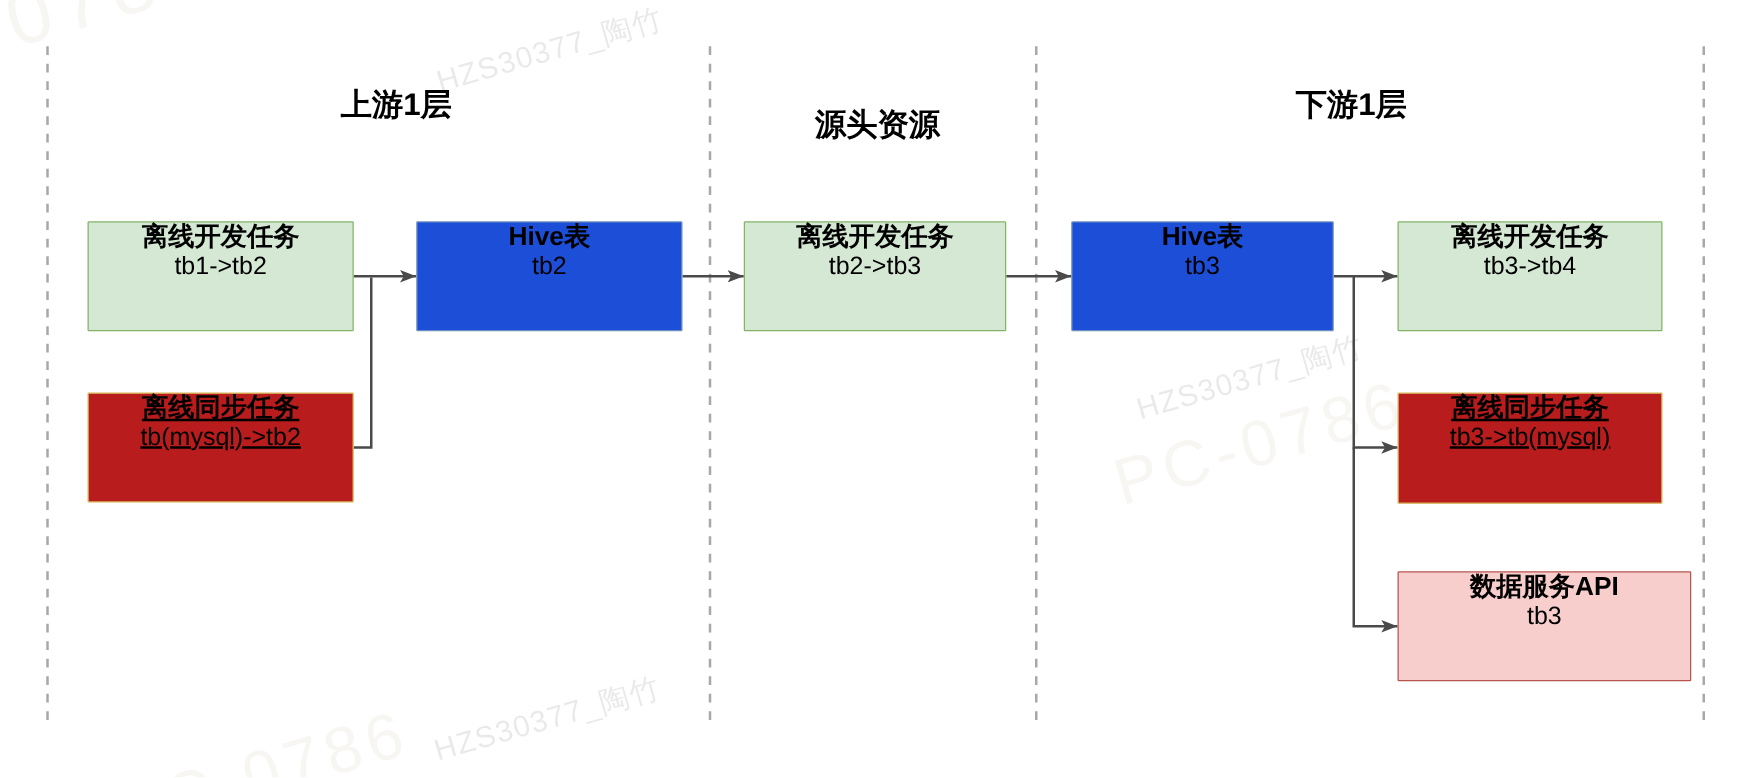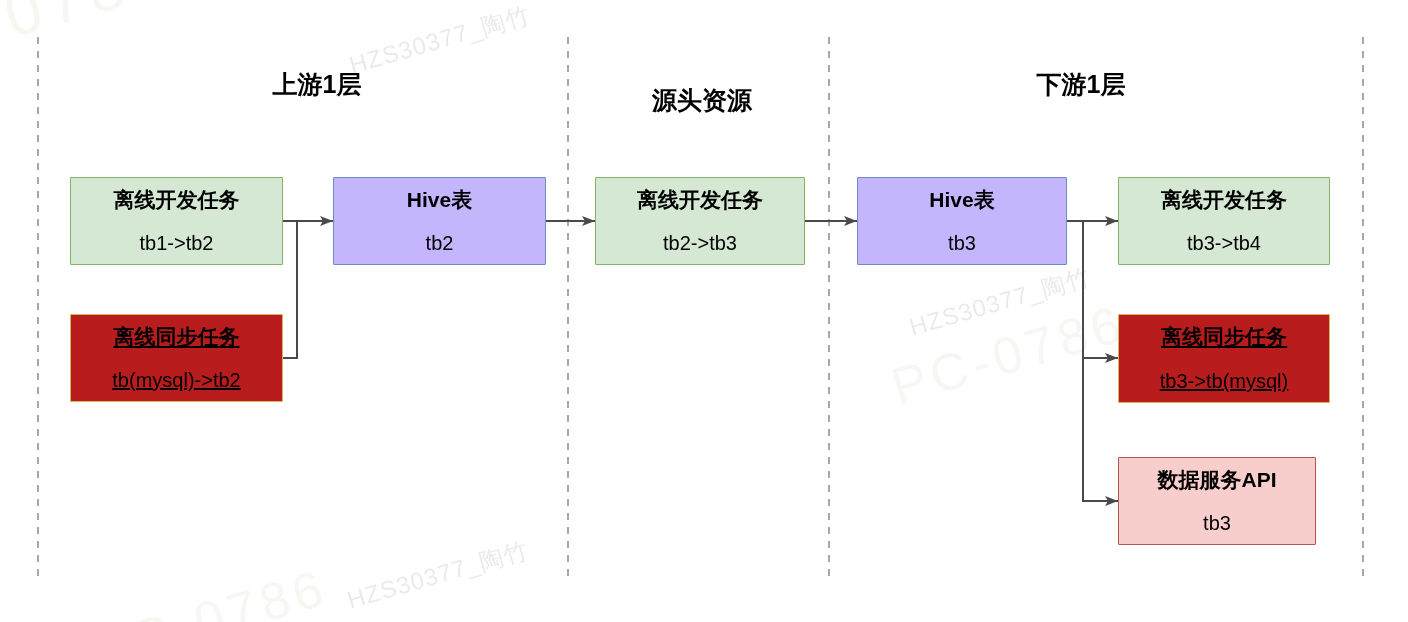--- a/index.html
+++ b/index.html
@@ -24,28 +24,27 @@
   }
 
   
   .node {
     position: absolute;
     box-sizing: border-box;
     border: 1.5px solid #000;
     border-radius: 1px;
     display: flex;
     flex-direction: column;
-    justify-content: space-between;
     align-items: center;
-    padding: 10px 8px 9px 8px;
+    padding: 0 8px 9px 8px;
   }
   .node .node-title { font-size: 21px; font-weight: 700; line-height: 24px; white-space: nowrap; }
   .node .node-value { font-size: 20px; font-weight: 400; line-height: 23px; white-space: nowrap; }
   .node.green  { background: #d5e8d4; border-color: #82b366; }
-  .node.blue   { background: #c4b5fd; border-color: #6c8ebf; gap: 11px; }
+  .node.blue   { background: #1d4ed8; border-color: #6c8ebf; }
   .node.yellow { background: #b91c1c; border-color: #d6b656; text-decoration: underline; }
   .node.red    { background: #f8cecc; border-color: #b85450; }
 
   
   #wires { position: absolute; left: 0; top: 0; pointer-events: none; }
 
   
   .wm, .wm-big {
     position: absolute;
     white-space: nowrap;
@@ -132,18 +131,18 @@
   <div class="node green" style="left:1118px; top:177px; width:212px; height:88px;">
     <div class="node-title">离线开发任务</div>
     <div class="node-value">tb3-&gt;tb4</div>
   </div>
 
   <div class="node yellow" style="left:1118px; top:314px; width:212px; height:89px;">
     <div class="node-title">离线同步任务</div>
     <div class="node-value">tb3-&gt;tb(mysql)</div>
   </div>
 
-  <div class="node red" style="left:1118px; top:457px; width:198px; height:88px;">
+  <div class="node red" style="left:1118px; top:457px; width:235px; height:88px;">
     <div class="node-title">数据服务API</div>
     <div class="node-value">tb3</div>
   </div>
 
 </div>
 
 </body></html>

